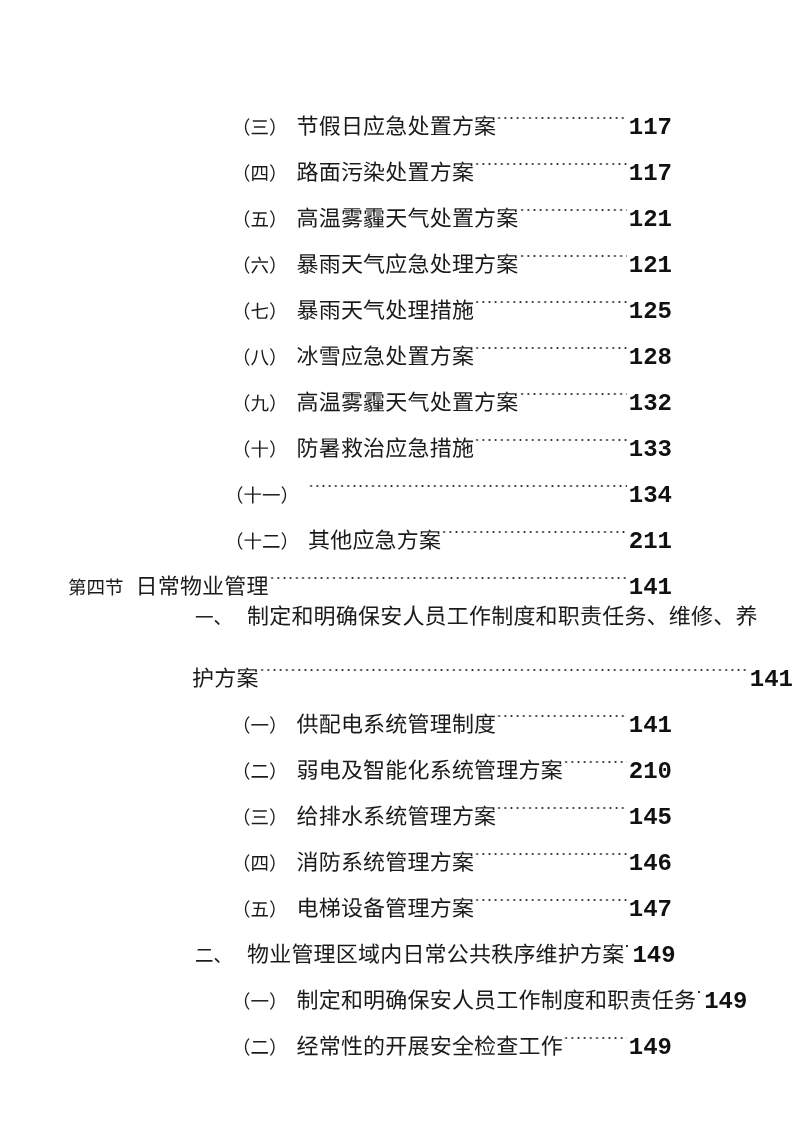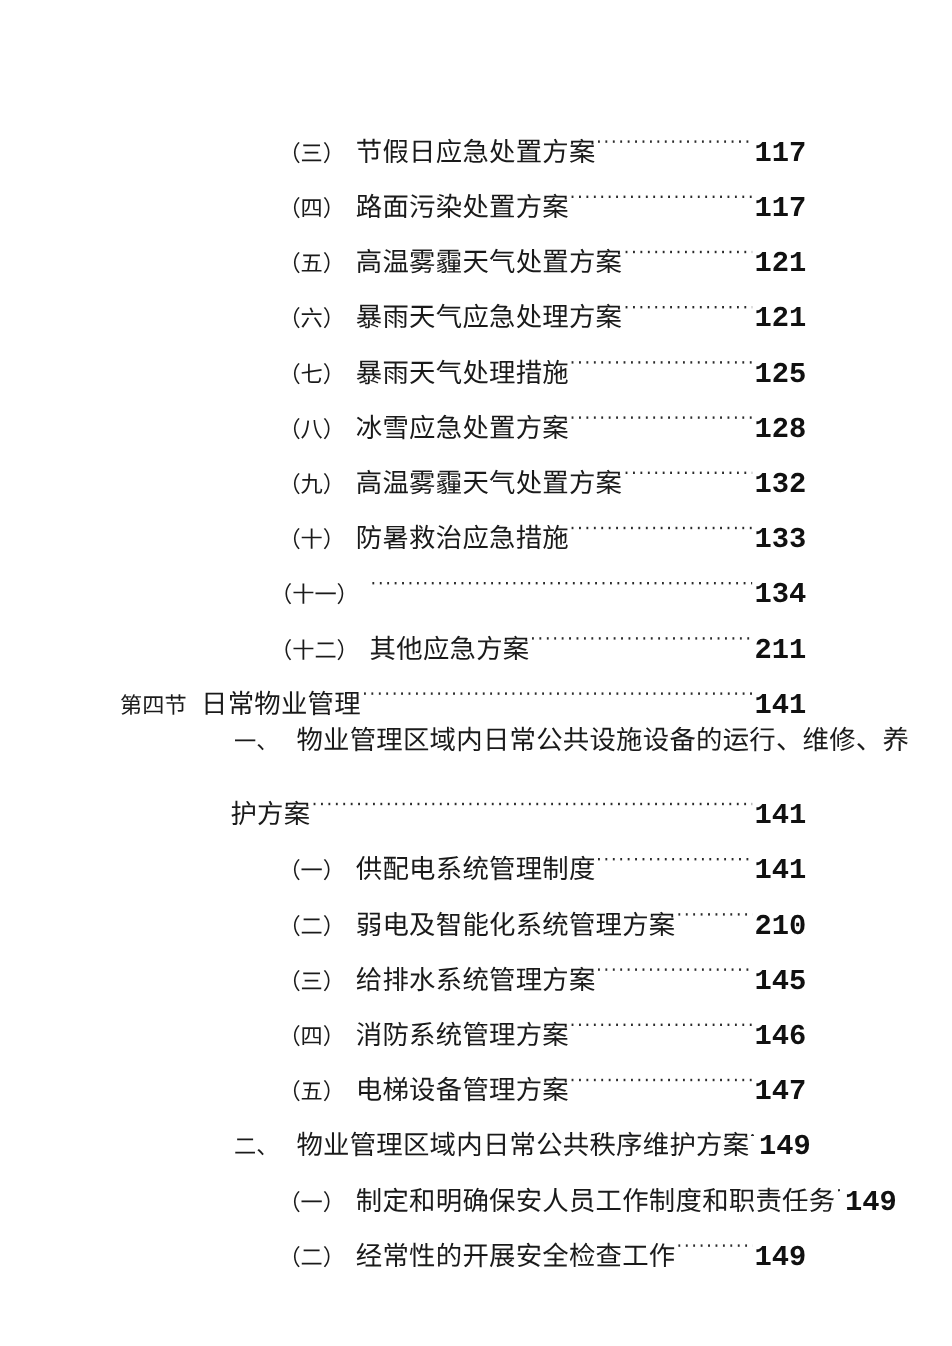--- a/index.html
+++ b/index.html
@@ -92,21 +92,21 @@
     line-height: 46px;
     font-weight: 700;
     font-family: Liberation Mono, monospace;
     color: #111111;
     text-align: right;
     min-width: 34px;
     margin-left: 2px;
   }
 
   
-  .lvl-section .entry-row { padding-left: 100px; }   
+  .lvl-section .entry-row { padding-left: 68px; }   
   .lvl-item    .entry-row { padding-left: 195px; }   
   .lvl-sub     .entry-row { padding-left: 232px; }   
   .lvl-sub-wide .entry-row { padding-left: 225px; }  
 
   
   .gap-sm { display: inline-block; width: 9px; }
   .gap-md { display: inline-block; width: 12px; }
   .gap-lg { display: inline-block; width: 15px; }
 
   
@@ -118,21 +118,20 @@
     padding-left: 195px;
     padding-right: 121px;
     height: 46px;
   }
   .wrap-line1 .entry-label { flex: 1 1 auto; }
 
   .wrap-line2 {
     display: flex;
     align-items: baseline;
     padding-left: 192px;
-    padding-right: 121px;
     height: 46px;
   }
 </style>
 </head>
 <body>
 
 <div class="page">
   <div class="toc" id="toc-root">
       <div class="toc-entry lvl-sub">
         <div class="entry-row">
@@ -229,21 +228,21 @@
           <span class="entry-num gap-md"></span>
           <span class="entry-label">日常物业管理</span>
           <span class="entry-leader"></span>
           <span class="entry-page">141</span>
         </div>
       </div>
       <div class="toc-entry lvl-item two-line">
         <div class="wrap-line1">
           <span class="entry-num">一、</span>
           <span class="entry-num gap-lg"></span>
-          <span class="entry-label">物业管理区域内日常公共设施设备的运行、维修、养</span>
+          <span class="entry-label">制定和明确保安人员工作制度和职责任务、维修、养</span>
         </div>
         <div class="wrap-line2">
           <span class="entry-label">护方案</span>
           <span class="entry-leader"></span>
           <span class="entry-page">141</span>
         </div>
       </div>
       <div class="toc-entry lvl-sub">
         <div class="entry-row">
           <span class="entry-num">（一）</span>

